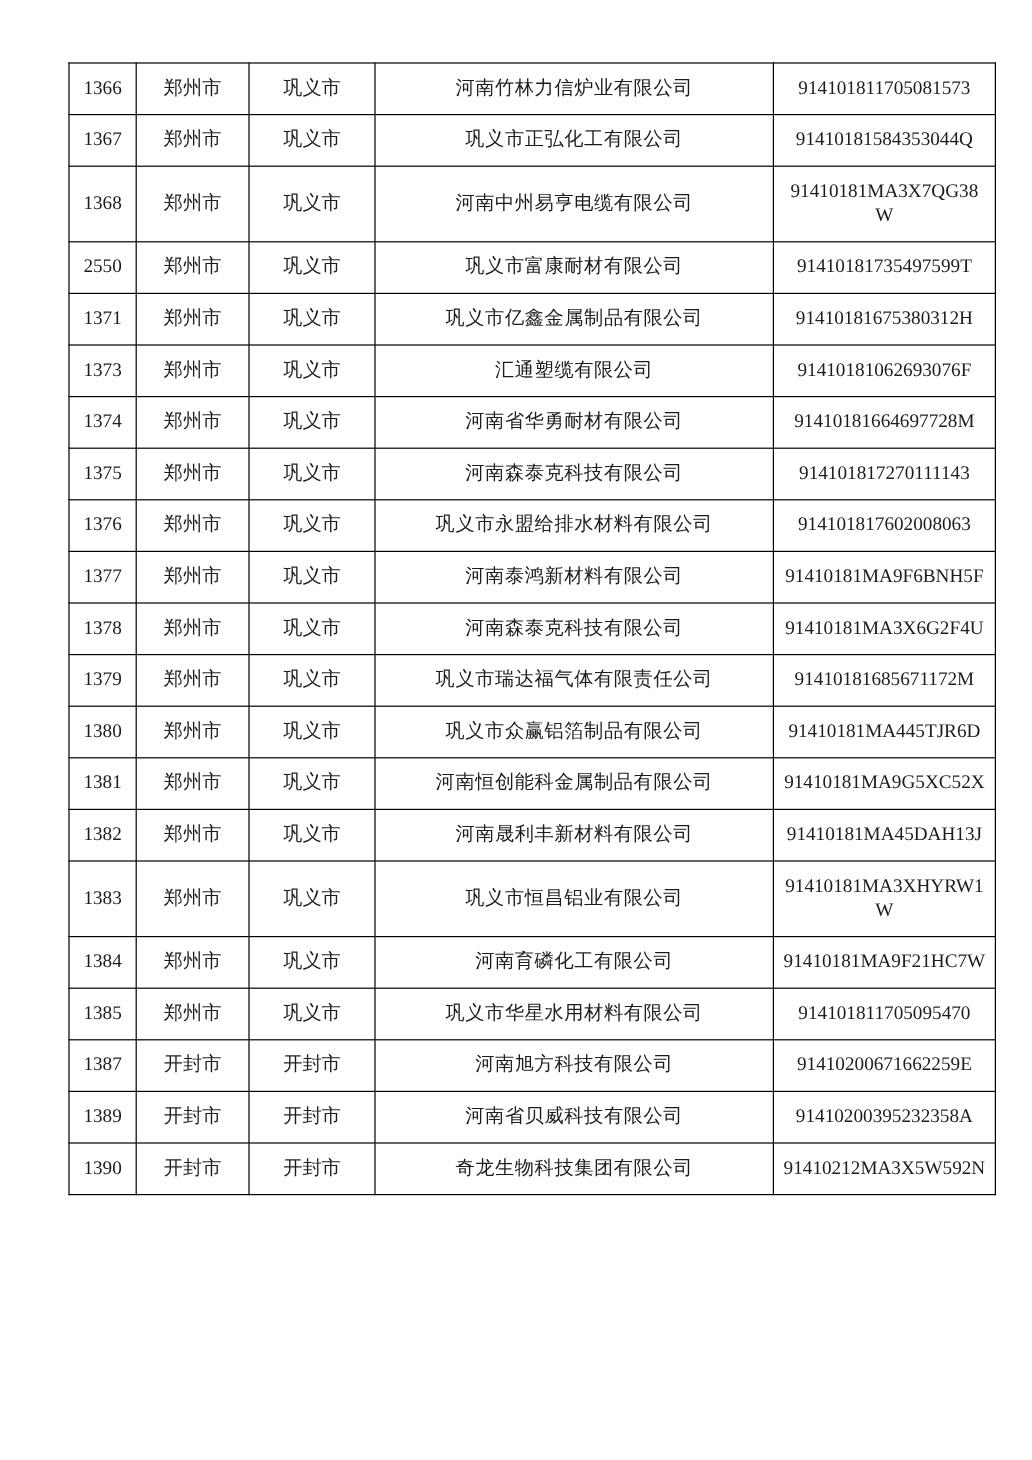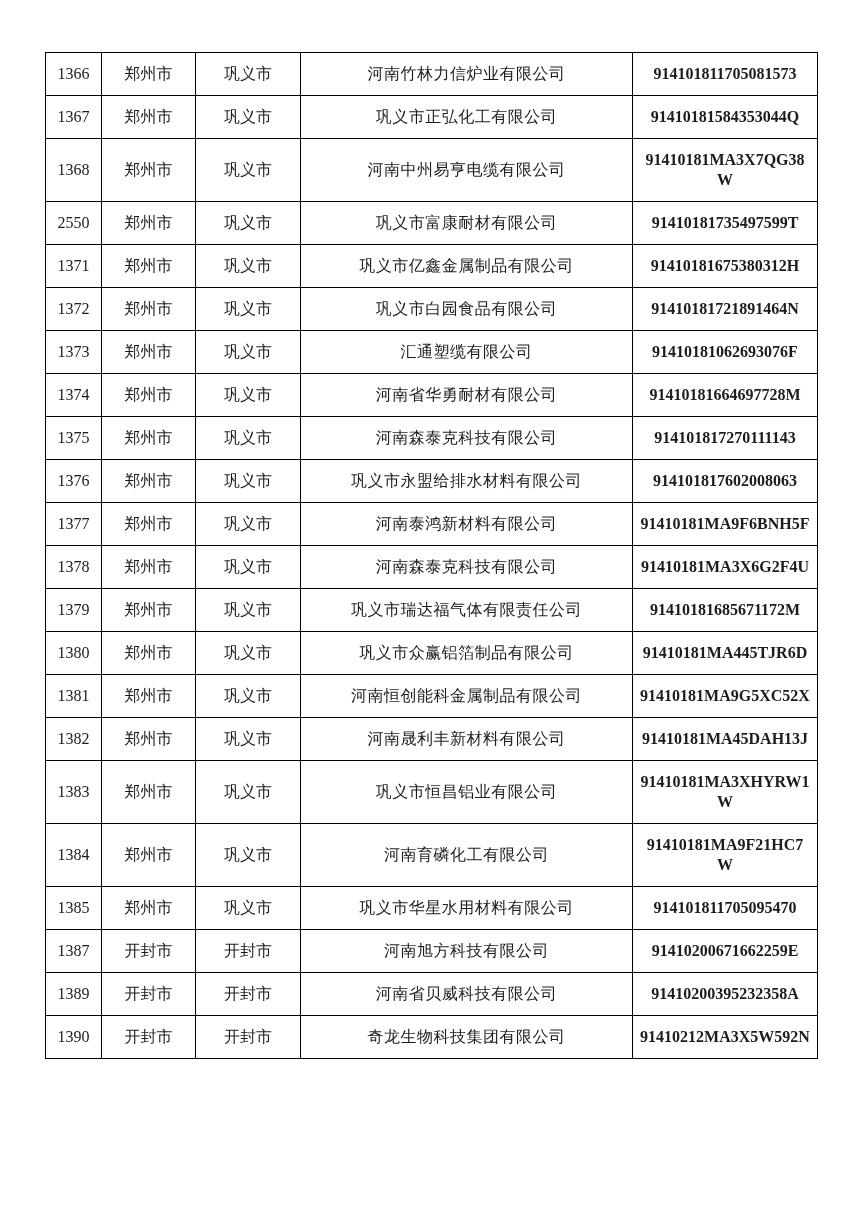--- a/index.html
+++ b/index.html
@@ -18,37 +18,38 @@
     position: absolute;
     left: 45px;
     top: 52px;
     width: 772px;
   }
   table.company-table {
     border-collapse: collapse;
     table-layout: fixed;
     width: 772px;
     font-size: 16px;
+    margin-left: 12px;
   }
   table.company-table td {
     border: 1px solid #000000;
     text-align: center;
     vertical-align: middle;
     padding: 11px 7px;
     line-height: 20px;
     overflow: hidden;
   }
   col.c-no       { width: 56px; }
   col.c-city     { width: 94px; }
   col.c-district { width: 105px; }
   col.c-company  { width: 332px; }
   col.c-code     { width: 185px; }
   td.col-no      { font-variant-numeric: normal; }
   td.col-company { letter-spacing: 0.5px; }
-  td.col-code    { word-break: break-all; font-weight: bold; }
+  td.col-code    { word-break: break-all; }
 </style>
 </head>
 <body>
 
 <div class="page">
   <table class="company-table">
     <colgroup>
       <col class="c-no">
       <col class="c-city">
       <col class="c-district">
@@ -85,27 +86,20 @@
           <td class="col-code">91410181735497599T</td>
         </tr>
         <tr>
           <td class="col-no">1371</td>
           <td class="col-city">郑州市</td>
           <td class="col-district">巩义市</td>
           <td class="col-company">巩义市亿鑫金属制品有限公司</td>
           <td class="col-code">91410181675380312H</td>
         </tr>
         <tr>
-          <td class="col-no">1372</td>
-          <td class="col-city">郑州市</td>
-          <td class="col-district">巩义市</td>
-          <td class="col-company">巩义市白园食品有限公司</td>
-          <td class="col-code">91410181721891464N</td>
-        </tr>
-        <tr>
           <td class="col-no">1373</td>
           <td class="col-city">郑州市</td>
           <td class="col-district">巩义市</td>
           <td class="col-company">汇通塑缆有限公司</td>
           <td class="col-code">91410181062693076F</td>
         </tr>
         <tr>
           <td class="col-no">1374</td>
           <td class="col-city">郑州市</td>
           <td class="col-district">巩义市</td>

